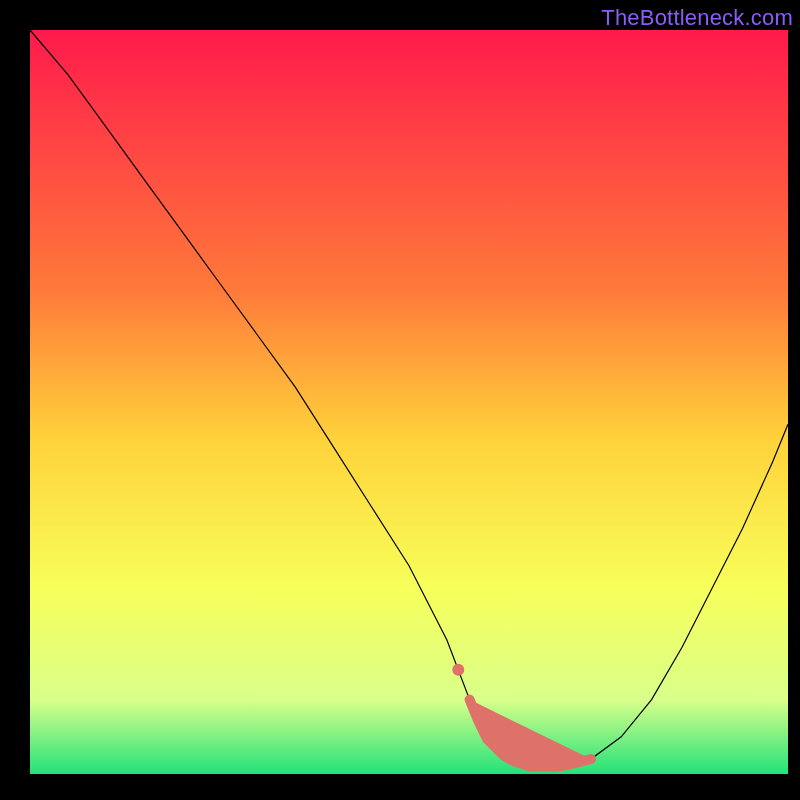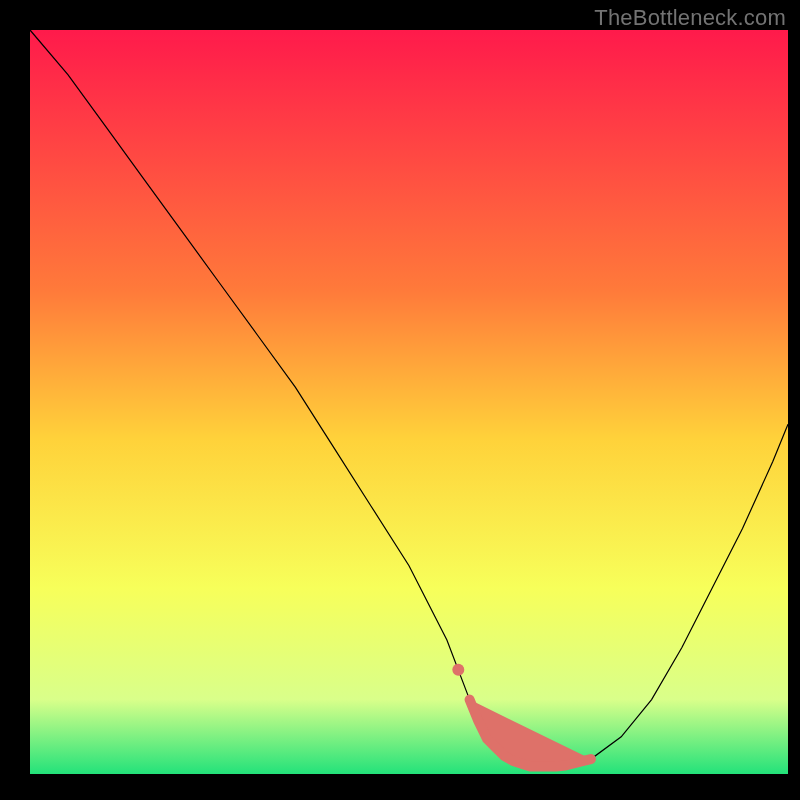--- a/index.html
+++ b/index.html
@@ -13,22 +13,22 @@
   }
   .wrap {
     position: relative;
     width: 800px;
     height: 800px;
     background: #000;
   }
   .watermark {
     position: absolute;
     top: 5px;
-    right: 14px;
-    color: #737373;
+    right: 7px;
+    color: #8b5cf6;
     font-size: 22px;
     font-weight: 500;
     letter-spacing: 0.2px;
   }
   
   svg {
     position: absolute;
     top: 0;
     left: 0;
   }

